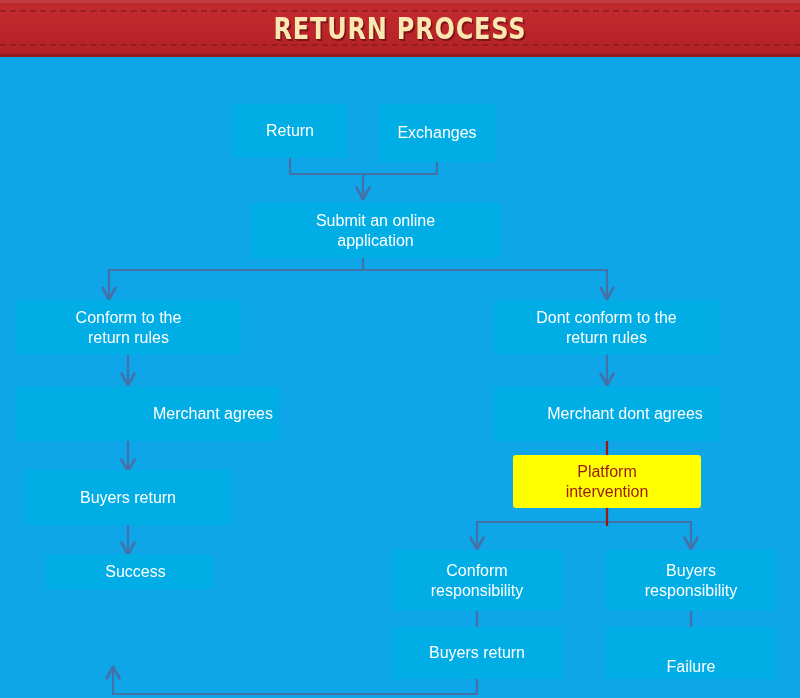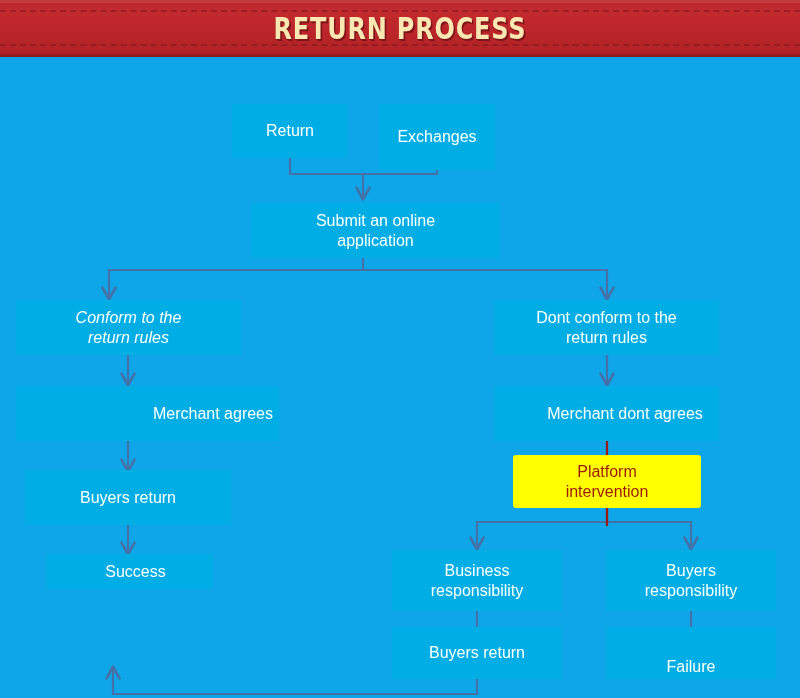--- a/index.html
+++ b/index.html
@@ -147,32 +147,32 @@
       <g fill="none" stroke="#9b1a10" stroke-width="2.2">
         <path d="M 607 351 L 607 365"></path>
         <path d="M 607 418 L 607 436"></path>
       </g>
     </svg>
 
     <div class="node" style="left:232px; top:14px; width:116px; height:54px;">
       <span>Return</span>
     </div>
 
-    <div class="node" style="left:379px; top:14px; width:116px; height:66px;">
+    <div class="node" style="left:379px; top:14px; width:116px; height:58px;">
       <span>Exchanges</span>
     </div>
 
     <div class="node" style="left:251px; top:113px; width:249px; height:55px;">
       <div>
         <span>Submit an online</span>
         <span>application</span>
       </div>
     </div>
 
-    <div class="node" style="left:16px; top:210px; width:225px; height:55px;font-style:italic;">
+    <div class="node" style="left:16px; top:210px; width:225px; height:55px;">
       <div>
         <span>Conform to the</span>
         <span>return rules</span>
       </div>
     </div>
 
     <div class="node" style="left:16px; top:296px; width:263px; height:55px;justify-content:flex-end;">
       <span>Merchant agrees</span>
     </div>
 
@@ -197,21 +197,21 @@
 
     <div class="node highlight" style="left:513px; top:365px; width:188px; height:53px;">
       <div>
         <span>Platform</span>
         <span>intervention</span>
       </div>
     </div>
 
     <div class="node" style="left:392px; top:460px; width:170px; height:61px;">
       <div>
-        <span>Business</span>
+        <span>Conform</span>
         <span>responsibility</span>
       </div>
     </div>
 
     <div class="node" style="left:606px; top:460px; width:170px; height:61px;">
       <div>
         <span>Buyers</span>
         <span>responsibility</span>
       </div>
     </div>

